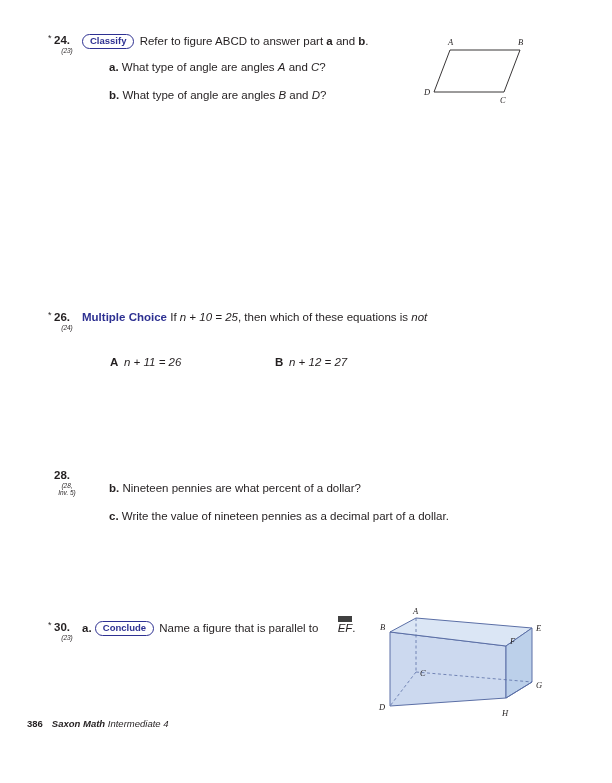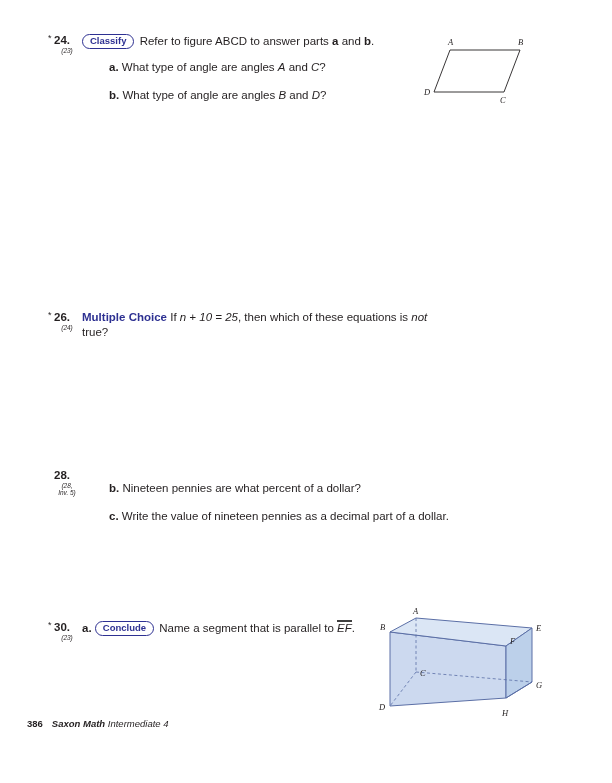--- a/index.html
+++ b/index.html
@@ -170,21 +170,21 @@
 
 <div class="page">
 
   <div class="problem" style="left:48px; top:33px; width:360px;">
     <span class="star">*</span>
     <span class="num">24.</span>
     <span class="ref">(23)</span>
     <div class="body">
       <div class="line">
         <span class="pill">Classify</span>
-        <span>Refer to figure ABCD to answer parts </span><b>a</b><span> and </span><b>b</b><span>.</span>
+        <span>Refer to figure ABCD to answer part </span><b>a</b><span> and </span><b>b</b><span>.</span>
       </div>
       <div class="line sub" style="margin-top:10px;">
         <span class="part">a.</span>
         <span>What type of angle are angles </span><i>A</i><span> and </span><i>C</i><span>?</span>
       </div>
       <div class="line sub" style="margin-top:12px;">
         <span class="part">b.</span>
         <span>What type of angle are angles </span><i>B</i><span> and </span><i>D</i><span>?</span>
       </div>
     </div>
@@ -201,24 +201,26 @@
   </div>
 
   <div class="problem" style="left:48px; top:310px; width:480px;">
     <span class="star">*</span>
     <span class="num">26.</span>
     <span class="ref">(24)</span>
     <div class="body" style="width:440px;">
       <div style="line-height:15px;">
         <span class="mc">Multiple Choice</span>
         <span>If </span><i>n + 10 = 25</i><span>, then which of these equations is </span><i>not</i>
-        <span style="display:block;">true?</span>
       </div>
     </div>
     <div class="choices">
+      <div class="row">
+        <span class="c1"><span class="ltr">A</span><i>n + 11 = 26</i></span><span class="c1"><span class="ltr">B</span><i>n + 12 = 27</i></span>
+      </div>
     </div>
   </div>
 
   <div class="problem" style="left:48px; top:468px; width:480px;">
     <span class="star"></span>
     <span class="num">28.</span>
     <span class="ref">(28,</span>
     <span class="ref2">Inv. 5)</span>
     <div class="body">
       <div class="line" style="margin-top:12px; padding-left:27px;">
@@ -233,21 +235,21 @@
   </div>
 
   <div class="problem" style="left:48px; top:620px; width:360px;">
     <span class="star">*</span>
     <span class="num">30.</span>
     <span class="ref">(23)</span>
     <div class="body">
       <div class="line">
         <span class="part">a.</span>
         <span class="pill">Conclude</span>
-        <span>Name a segment that is parallel to </span><i style="border-top:2px solid #404040; padding-top:0px;">EF</i><span>.</span>
+        <span>Name a figure that is parallel to </span><i style="border-top:6px solid #404040; padding-top:0px;margin-left:16px;">EF</i><span>.</span>
       </div>
     </div>
   </div>
 
   <div class="fig" style="left:376px; top:606px;">
     <svg width="180" height="130" viewBox="0 0 180 130">
 
       <polygon points="14,26 130,40 130,92 14,100" fill="#ccd9ef" stroke="#5b6fa6" stroke-width="1"></polygon>
 
       <polygon points="14,26 40,12 156,22 130,40" fill="#dbe6f5" stroke="#5b6fa6" stroke-width="1"></polygon>

